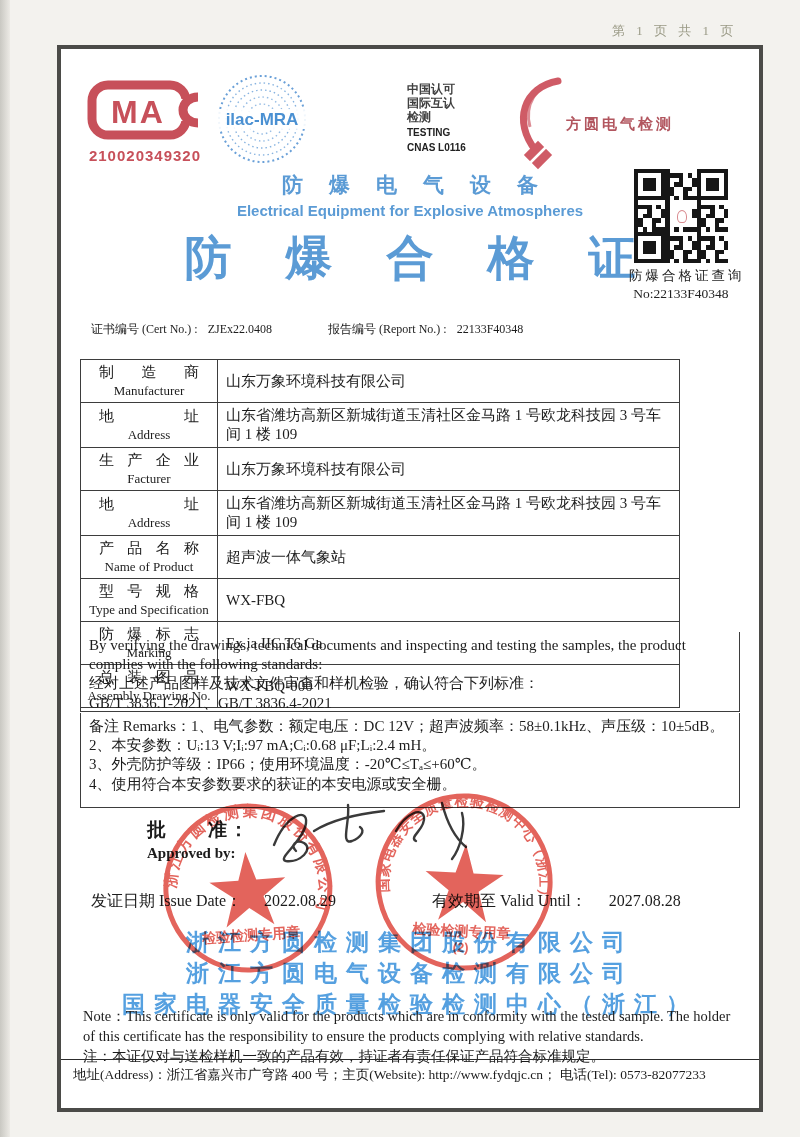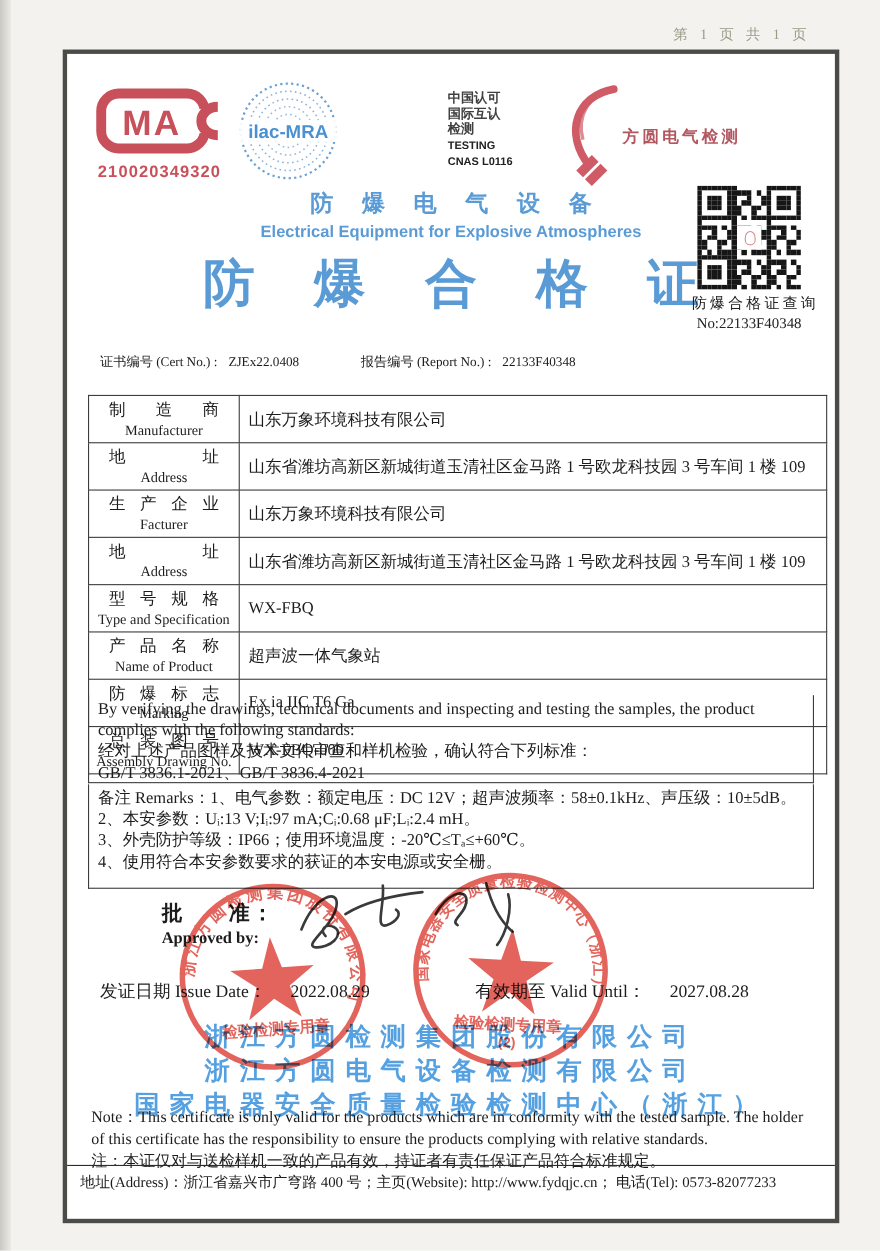--- a/index.html
+++ b/index.html
@@ -43,21 +43,21 @@
   .qr-cap1{font-size:13.5px;color:#222;letter-spacing:3px;margin-top:4px;white-space:nowrap;}
   .qr-cap2{font-size:13.5px;color:#222;margin-top:1px;white-space:nowrap;}
 
   
   .cert-row{position:absolute;left:30px;top:272px;width:640px;font-size:12px;white-space:nowrap;}
   .cert-row b{font-weight:normal;}
   .cert-val{margin-left:10px;}
   .report-lab{margin-left:56px;}
 
   
-  .tbl{position:absolute;left:19px;top:310px;width:672px;border-collapse:collapse;}
+  .tbl{position:absolute;left:19px;top:310px;width:600px;border-collapse:collapse;}
   .tbl td{border:1px solid #3d3d3d;padding:3px 8px;font-size:15px;}
   .tbl .c1{width:128px;text-align:center;padding:3px 4px;}
   .lbl-cn{text-align:justify;text-align-last:justify;width:100px;margin:0 auto;font-size:15px;}
   .lbl-en{font-size:13px;text-align:center;margin-top:1px;}
   .tbl .val{font-size:15px;}
   .sect{position:absolute;left:19px;width:642px;border:1px solid #3d3d3d;border-top:none;
        padding:4px 8px;font-size:15px;line-height:1.28;}
   .sect-std{top:583px;height:71px;}
   .sect-rem{top:664px;height:86px;}
   .sect p{margin:0;}
@@ -434,31 +434,31 @@
           </tr>
     <tr>
       <td class="c1">
               <div class="lbl-cn">地址</div>
           <div class="lbl-en">Address</div>
             </td>
       <td class="val">山东省潍坊高新区新城街道玉清社区金马路 1 号欧龙科技园 3 号车间 1 楼 109</td>
           </tr>
     <tr>
       <td class="c1">
+              <div class="lbl-cn">产品名称</div>
+          <div class="lbl-en">Name of Product</div>
+            </td>
+      <td class="val">超声波一体气象站</td>
+          </tr>
+    <tr>
+      <td class="c1">
               <div class="lbl-cn">型号规格</div>
           <div class="lbl-en">Type and Specification</div>
             </td>
       <td class="val">WX-FBQ</td>
-          </tr>
-    <tr>
-      <td class="c1">
-              <div class="lbl-cn">产品名称</div>
-          <div class="lbl-en">Name of Product</div>
-            </td>
-      <td class="val">超声波一体气象站</td>
           </tr>
     <tr>
       <td class="c1">
               <div class="lbl-cn">防爆标志</div>
           <div class="lbl-en">Marking</div>
             </td>
       <td class="val">Ex ia IIC T6 Ga</td>
           </tr>
     <tr>
       <td class="c1">

